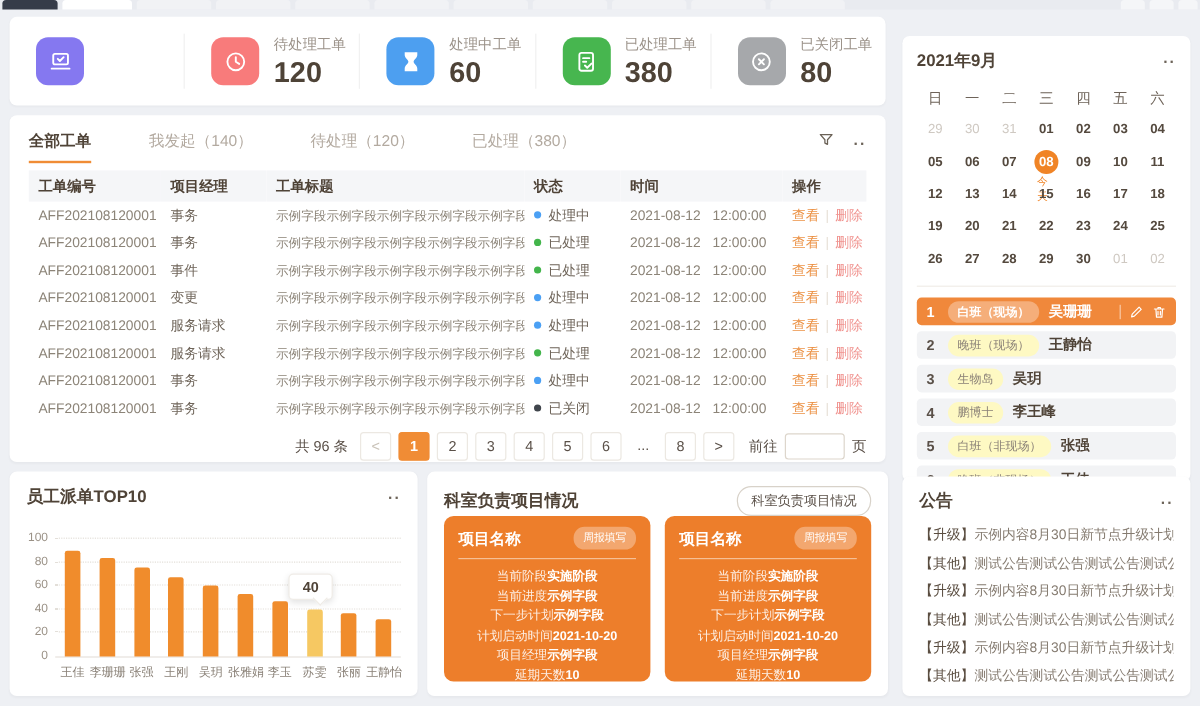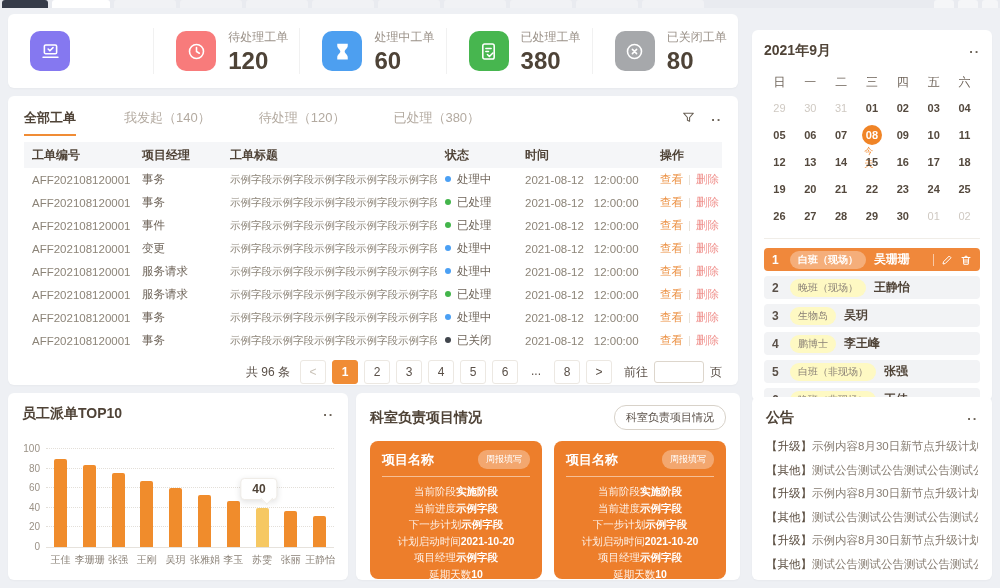--- a/index.html
+++ b/index.html
@@ -76,21 +76,21 @@
   .gridline{position:absolute;left:0;right:0;height:0;border-top:1px dotted #e3dfd9;}
   .ylab{position:absolute;left:-30px;width:24px;text-align:right;font-size:10px;color:#9a9186;transform:translateY(5px);}
   .bar{position:absolute;bottom:0;width:13px;border-radius:2px 2px 0 0;}
   .catlab{position:absolute;bottom:-20px;font-size:10px;color:#8a8177;text-align:center;white-space:nowrap;}
   .tooltip{position:absolute;background:#fff;border:1px solid #efece7;border-radius:4px;box-shadow:0 2px 6px rgba(0,0,0,.12);font-size:12px;font-weight:bold;color:#4f4337;padding:3px 11px;transform:translateX(-58%);}
   .tooltip:after{content:"";position:absolute;left:60%;bottom:-4px;width:8px;height:8px;background:#fff;transform:rotate(45deg);border-right:1px solid #efece7;border-bottom:1px solid #efece7;}
 
   
   #proj{left:356px;top:393px;width:384px;height:187px;padding:12px 14px;}
   .proj-btn{border:1px solid #d8d2c9;border-radius:12px;font-size:11px;color:#5a5048;padding:4px 11px;background:#fff;cursor:pointer;white-space:nowrap;}
-  .proj-cards{display:flex;gap:12px;margin-top:11px;}
+  .proj-cards{display:flex;gap:12px;}
   .pcard{flex:1;background:#ed7e2b;border-radius:8px;padding:9px 12px 8px;color:#fff;height:121px;box-sizing:content-box;}
   .pcard-head{display:flex;justify-content:space-between;align-items:center;}
   .pcard-title{font-size:13px;font-weight:bold;}
   .pcard-badge{background:rgba(255,255,255,.32);border-radius:9px;font-size:9px;padding:3px 8px;cursor:pointer;white-space:nowrap;}
   .pcard-div{height:1px;background:rgba(255,255,255,.5);margin:7px 0 6px;}
   .pfield{display:flex;justify-content:center;font-size:10.5px;line-height:16.5px;}
   .pfield .pl{color:rgba(255,255,255,.88);}
   .pfield .pv{font-weight:bold;}
 
   

